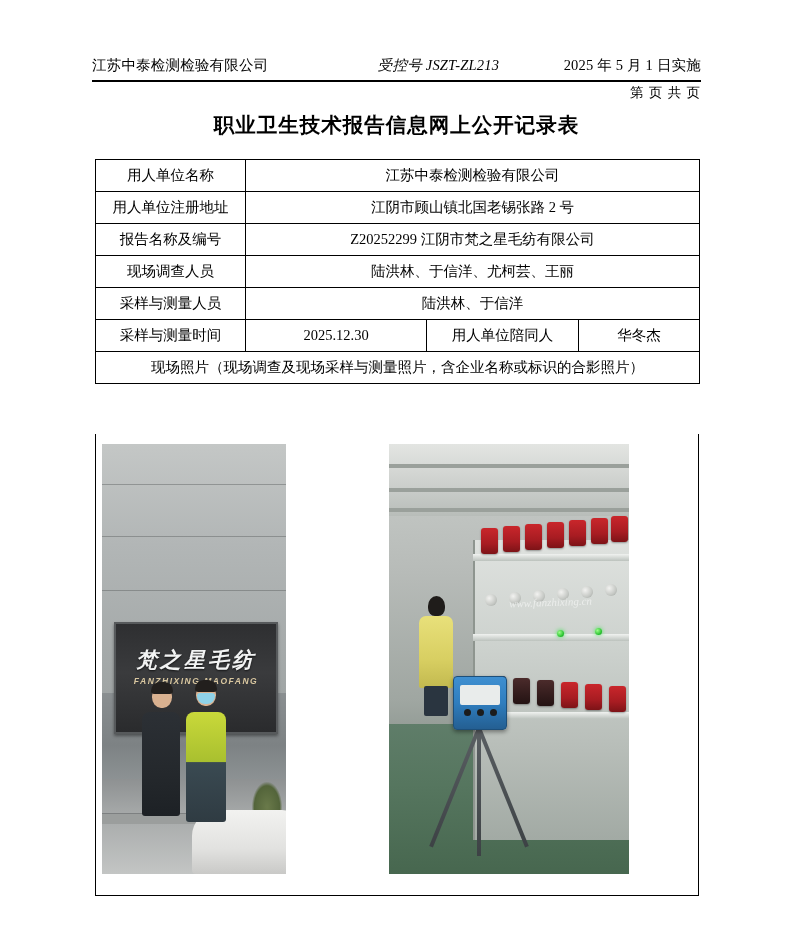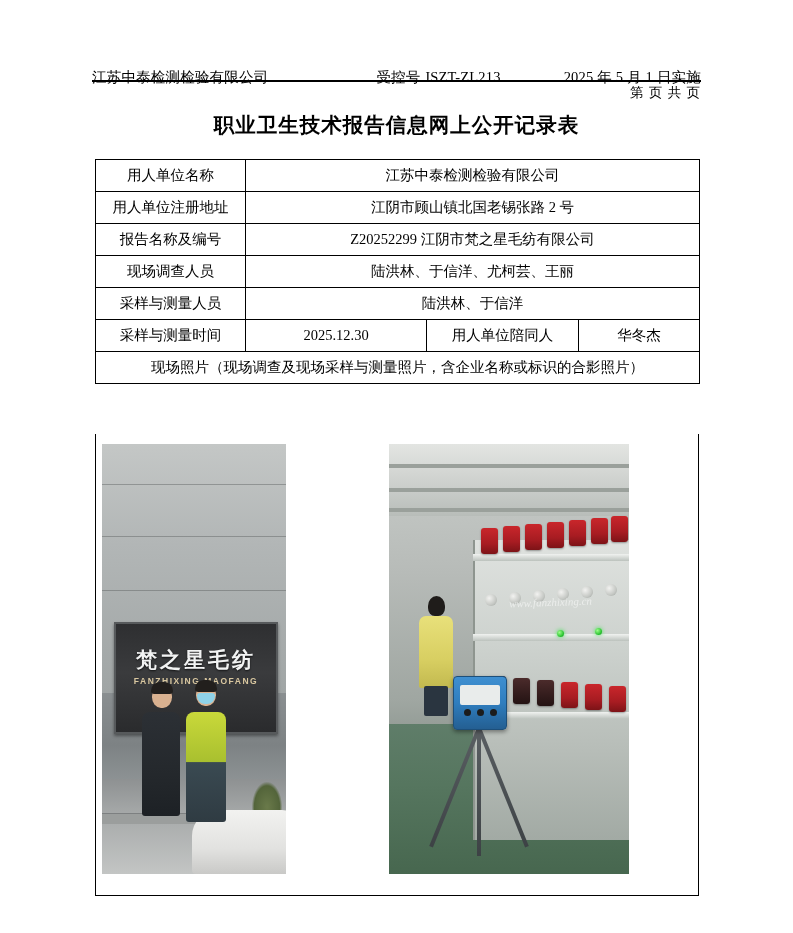--- a/index.html
+++ b/index.html
@@ -35,24 +35,24 @@
     align-items: baseline;
     font-size: 14.5px;
     letter-spacing: 0.2px;
   }
   .header-left {
     white-space: nowrap;
   }
   .header-center {
     white-space: nowrap;
     margin-left: 45px;
+    font-style: italic;
   }
   .header-right {
     white-space: nowrap;
-    margin-top: 12px;
   }
   .header-rule {
     position: absolute;
     left: 92px;
     top: 80px;
     width: 609px;
     height: 1.5px;
     background: #000;
   }
   .pagenum {
@@ -136,20 +136,21 @@
     background: linear-gradient(180deg,#c4c7c6 0%, #b2b6b6 40%, #a0a5a5 100%);
   }
   .lp-wall-line {
     position: absolute; left: 0; width: 100%; height: 1px; background: rgba(90,95,96,0.45);
   }
   .lp-sign {
     position: absolute; left: 12px; top: 178px; width: 160px; height: 108px;
     background: linear-gradient(180deg,#2e2f31 0%, #3a3b3d 45%, #2a2b2d 100%);
     border: 2px solid #575a5c;
     box-shadow: 0 2px 3px rgba(0,0,0,0.4);
+    font-style: italic;
   }
   .lp-sign-text {
     position: absolute; left: 0; top: 22px; width: 100%;
     text-align: center; color: #f2f3f3; font-size: 21px; font-weight: bold;
     font-family: "Liberation Sans","DejaVu Sans",sans-serif; letter-spacing: 3px;
     text-shadow: 0 1px 2px rgba(0,0,0,0.7);
   }
   .lp-sign-sub {
     position: absolute; left: 0; top: 52px; width: 100%;
     text-align: center; color: #d9c7a0; font-size: 8.5px; font-weight: bold;

